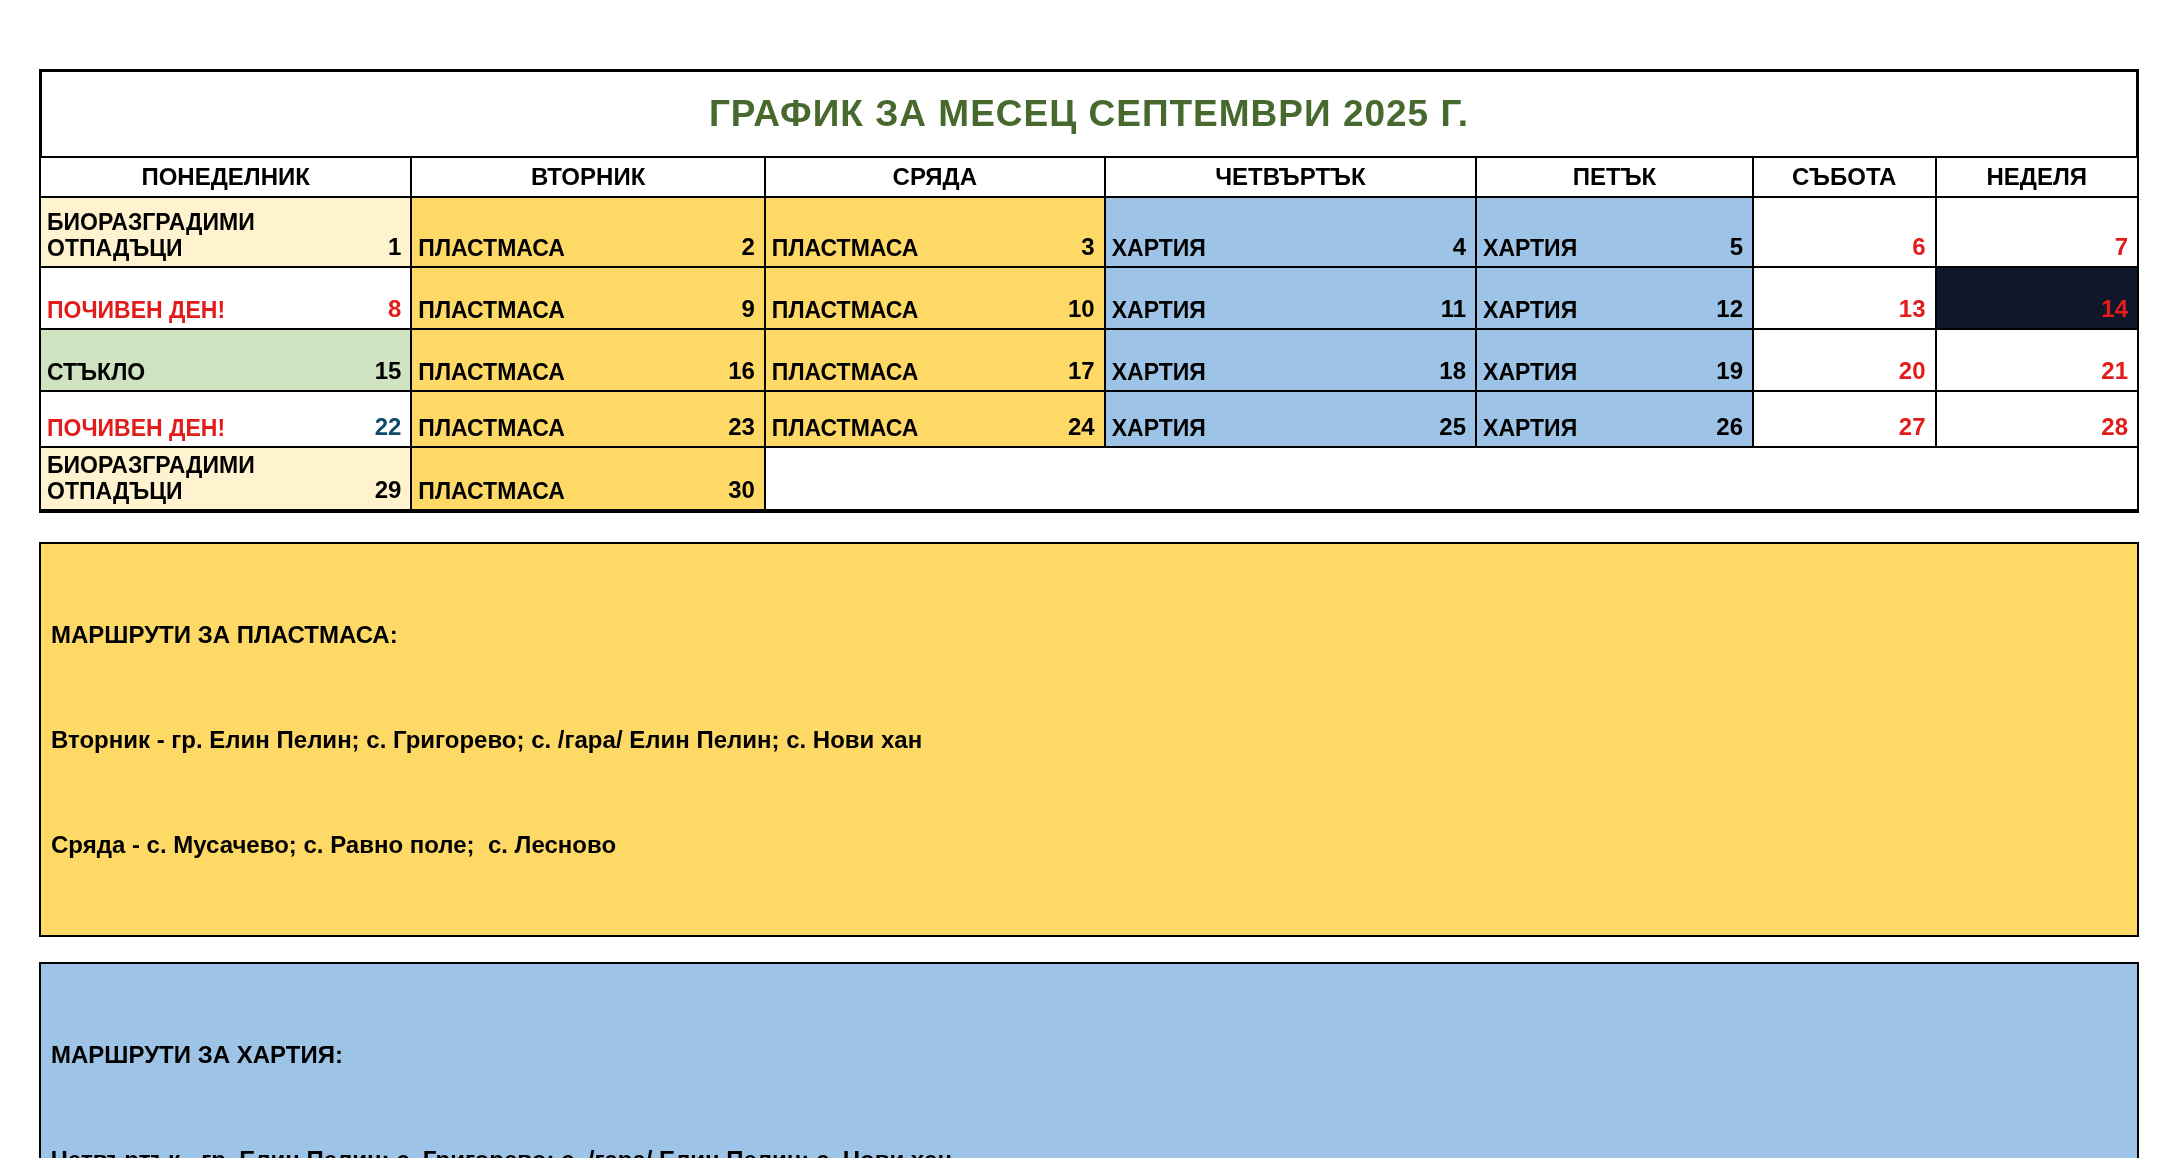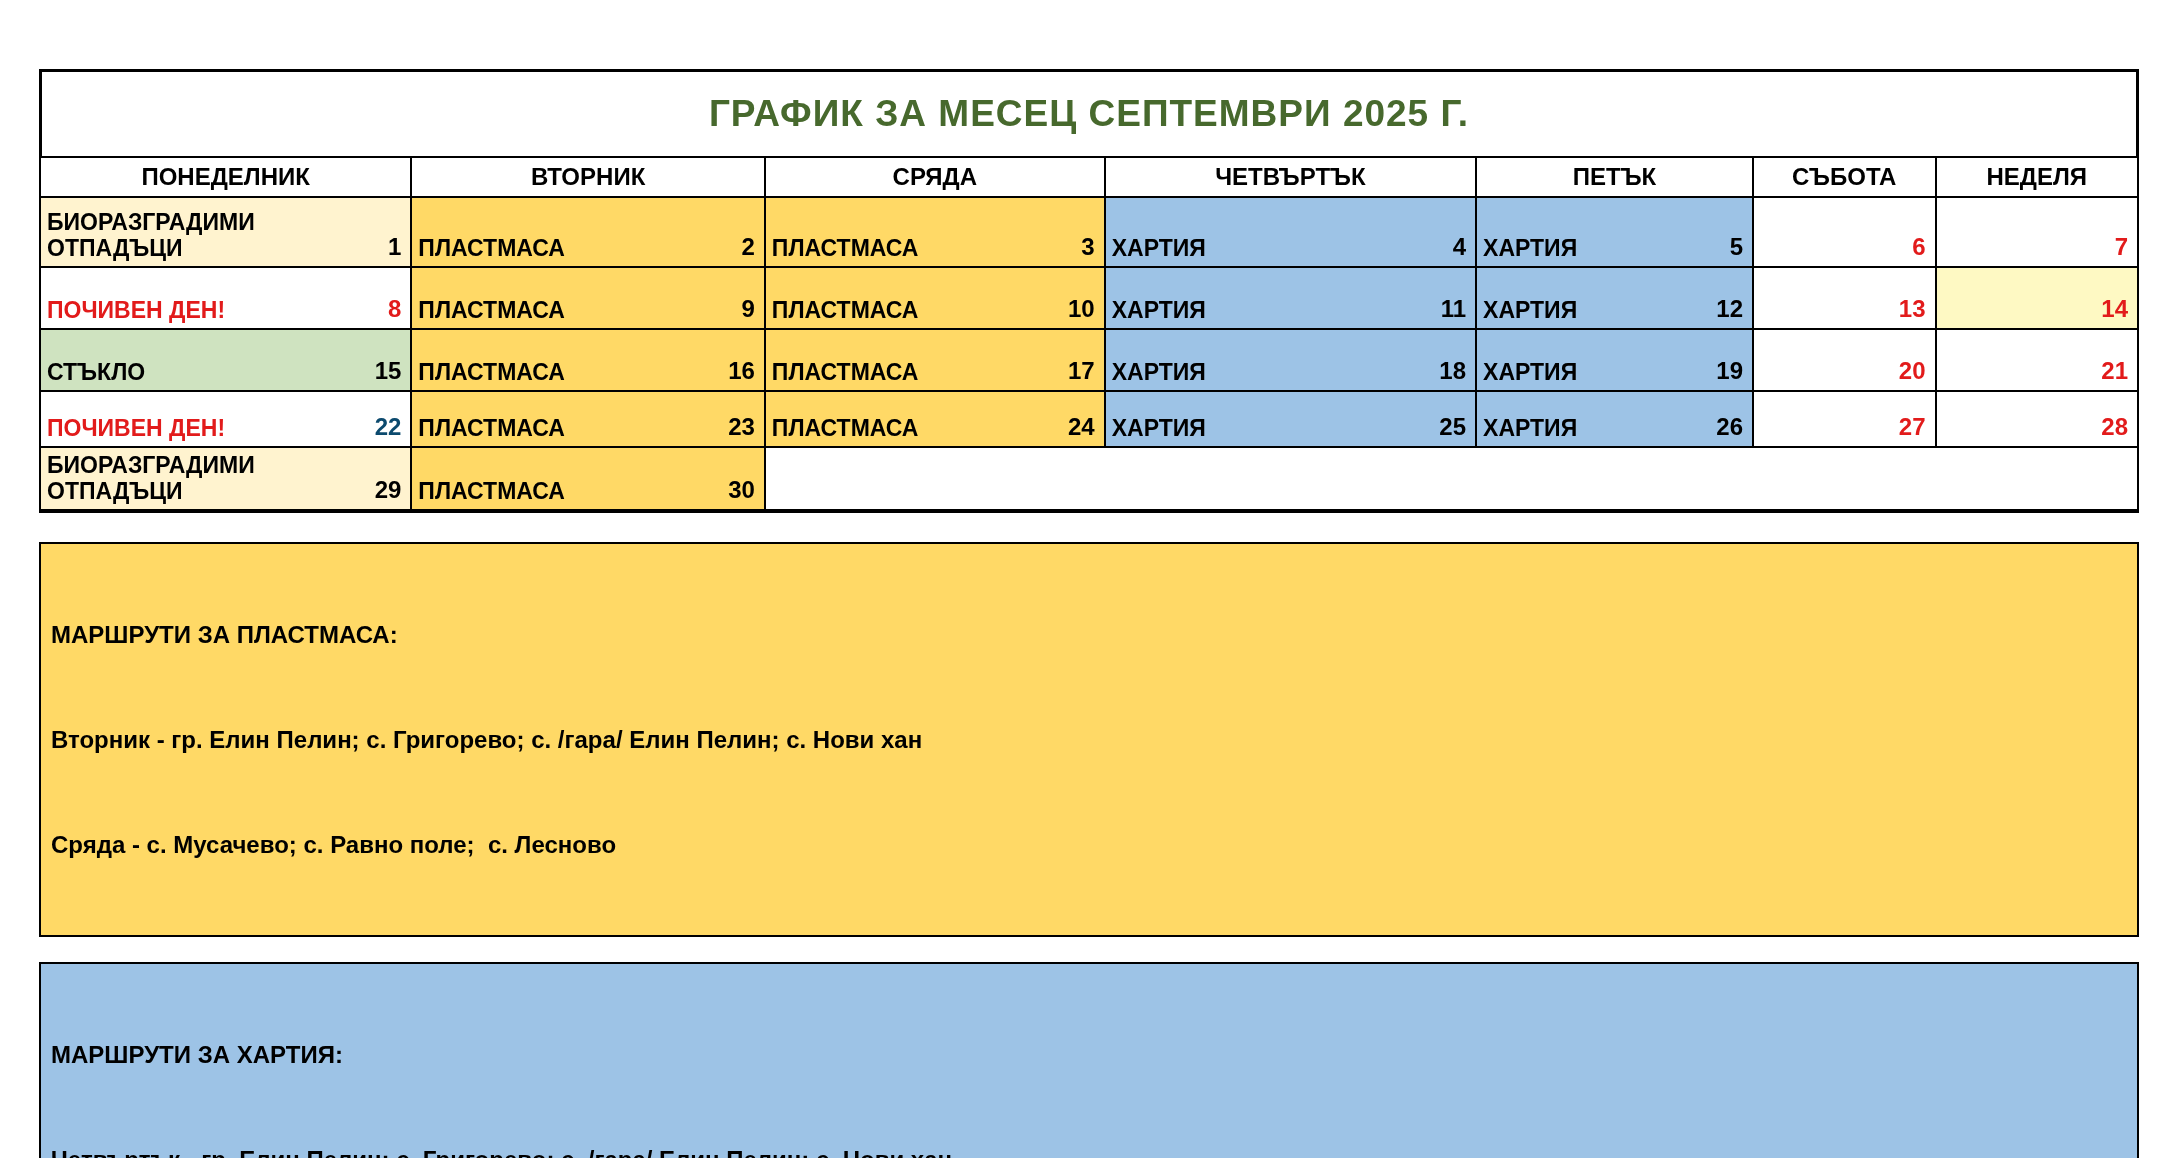--- a/index.html
+++ b/index.html
@@ -133,21 +133,21 @@
               <span class="cell-label">ХАРТИЯ</span>
               <span class="cell-day">12</span>
             </div>
           </td>
           <td style="background: rgb(255, 255, 255);">
             <div class="cell-inner">
               <span class="cell-label"></span>
               <span class="cell-day" style="color: rgb(226, 27, 27);">13</span>
             </div>
           </td>
-          <td style="background: #fef9c3;">
+          <td style="background: #0f172a;">
             <div class="cell-inner">
               <span class="cell-label"></span>
               <span class="cell-day" style="color: rgb(226, 27, 27);">14</span>
             </div>
           </td>
         </tr>
         <tr style="height: 62px;">
           <td style="background: rgb(207, 227, 192);">
             <div class="cell-inner">
               <span class="cell-label">СТЪКЛО</span>

